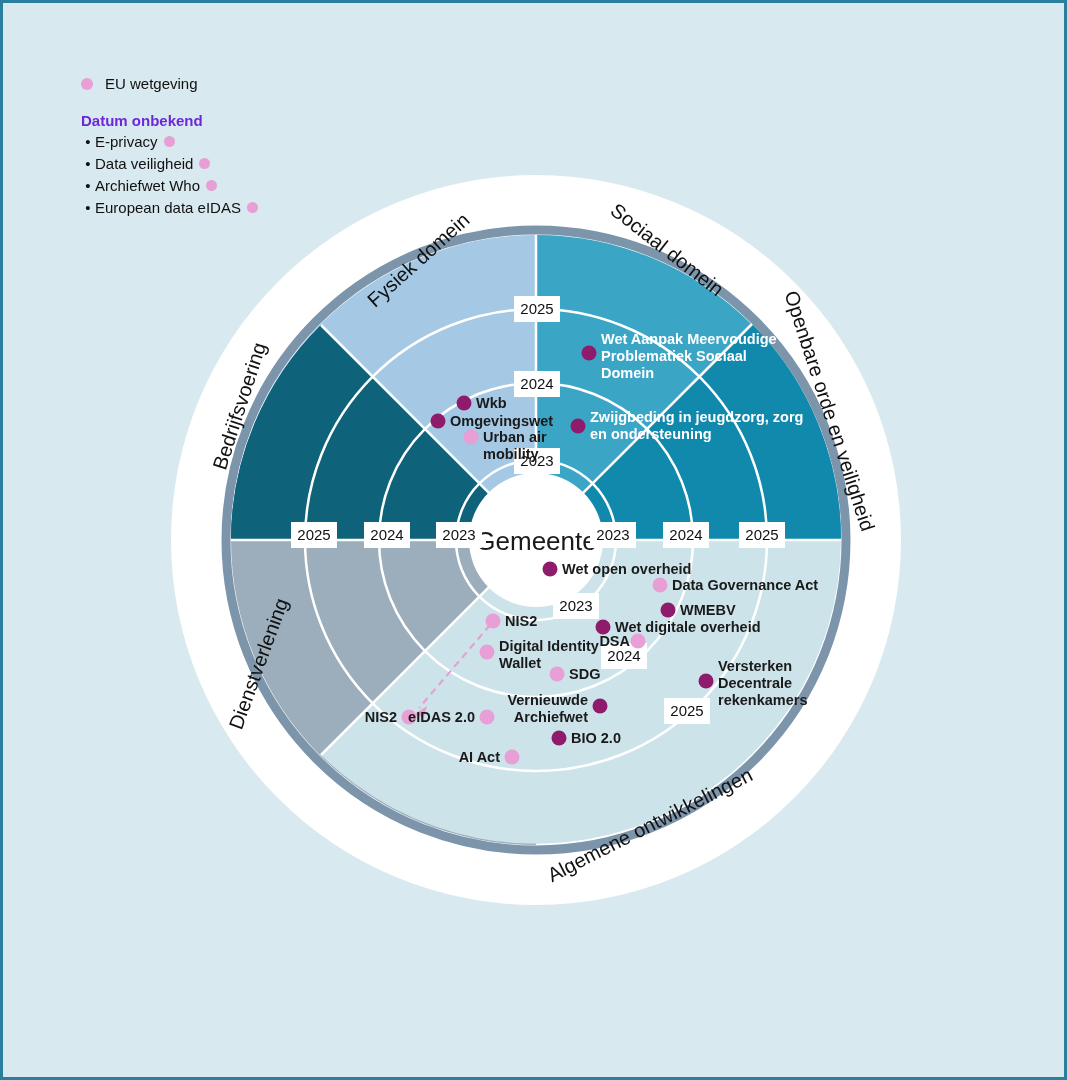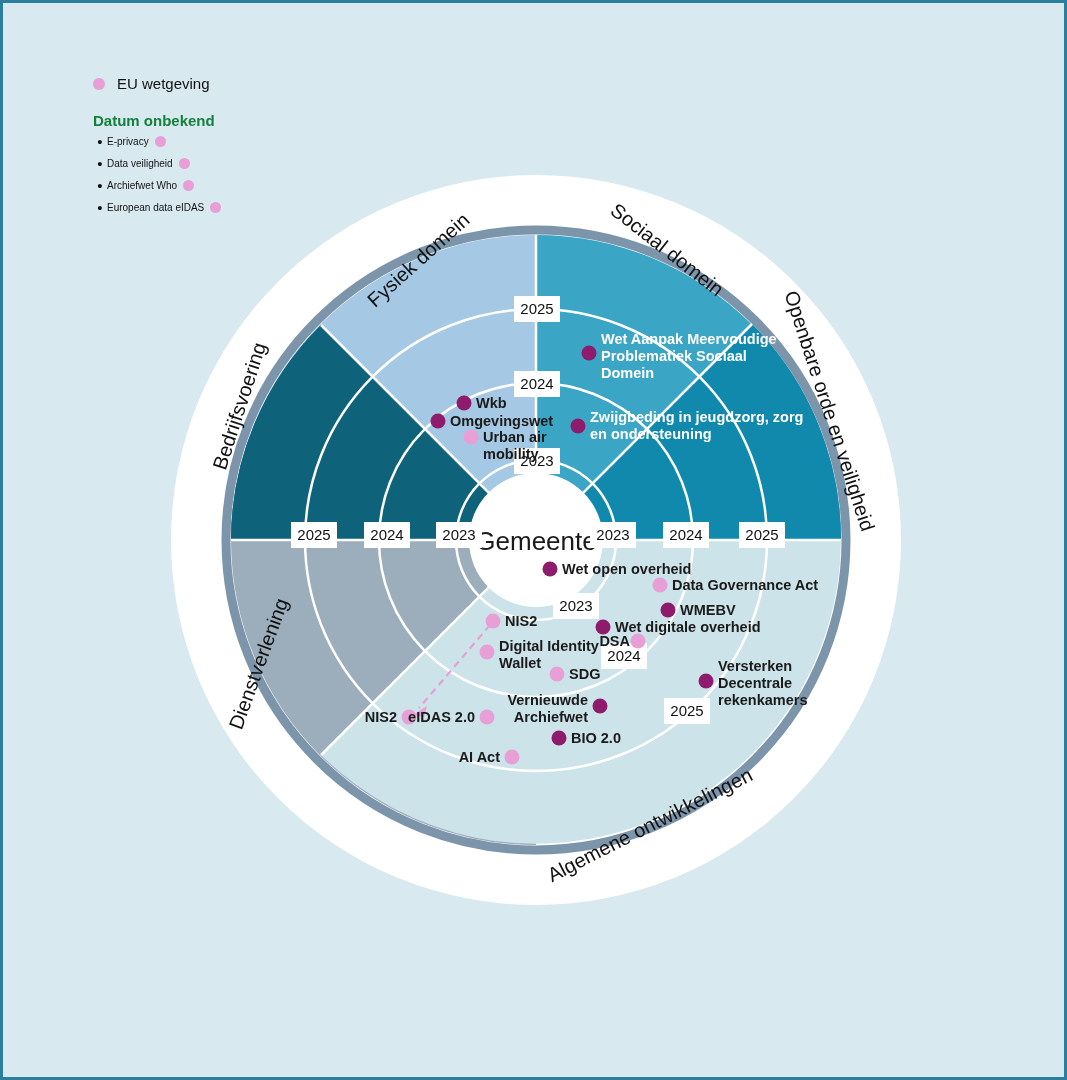--- a/index.html
+++ b/index.html
@@ -6,29 +6,29 @@
   body{
     width:1067px;height:1080px;
     background:#d8e9ef;
     border:3px solid #2a7f9c;
     box-sizing:border-box;
     font-family:"Liberation Sans", sans-serif;
     overflow:hidden;
     position:relative;
   }
   #legend{
-    position:absolute; left:90px; top:72px; width:300px;
+    position:absolute; left:78px; top:72px; width:300px;
   }
   .legend-row{display:flex;align-items:center;margin-bottom:7px;}
   .legend-dot{width:12px;height:12px;border-radius:50%;display:inline-block;margin-right:12px;flex:0 0 auto;}
   .legend-text{font-size:15px;color:#111;}
-  #legend .unknown-title{font-weight:bold;font-size:15px;color:#15803d;margin:20px 0 4px 0;}
+  #legend .unknown-title{font-weight:bold;font-size:15px;color:#6d28d9;margin:20px 0 4px 0;}
   .bullet-row{display:flex;align-items:center;margin-bottom:5px;}
   .bullet-mark{width:14px;text-align:center;font-size:15px;color:#111;flex:0 0 auto;}
-  .bullet-text{font-size:10px;color:#111;margin-right:6px;}
+  .bullet-text{font-size:15px;color:#111;margin-right:6px;}
   .bullet-dot{width:11px;height:11px;border-radius:50%;display:inline-block;flex:0 0 auto;}
   #wheel{position:absolute;left:0;top:0;}
   svg text{font-family:"Liberation Sans", sans-serif;}
   .dom-label{font-size:20px;fill:#111;}
   .yearbox-text{font-size:15px;fill:#111;}
   .item-label{font-size:14.5px;font-weight:bold;}
   .item-dark{fill:#1a1a1a;}
   .item-white{fill:#ffffff;}
   .center-text{font-size:26px;fill:#1a1a1a;}
 </style>

